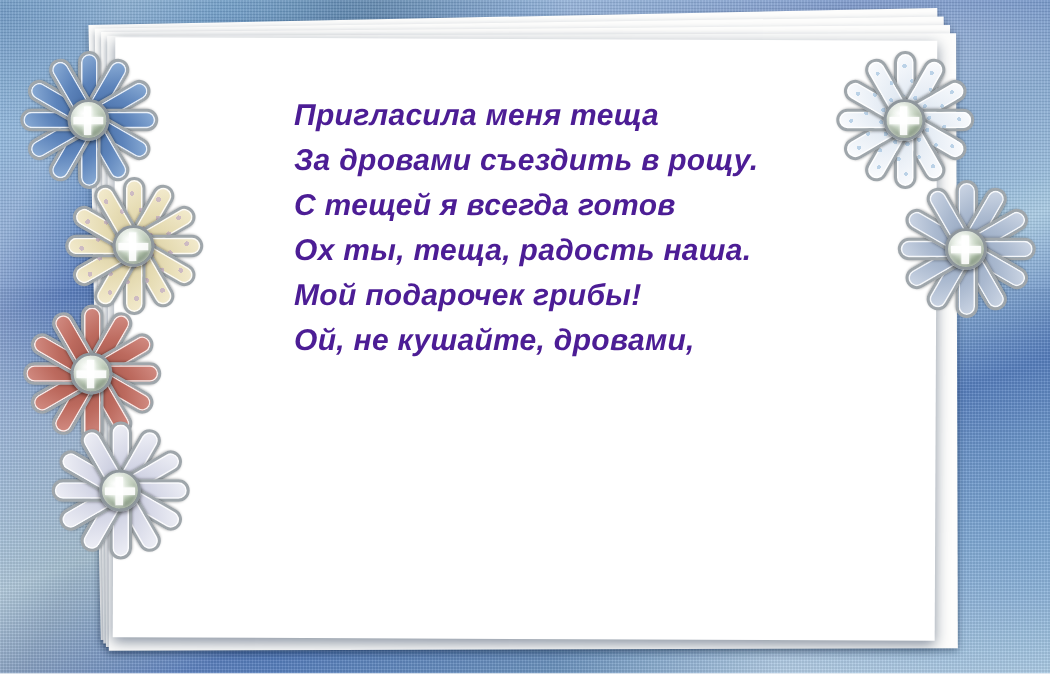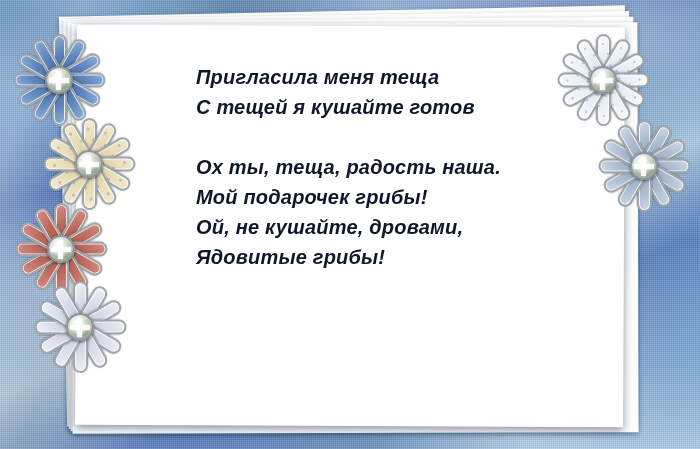--- a/index.html
+++ b/index.html
@@ -76,30 +76,30 @@
     box-shadow: 0 3px 9px rgba(15,35,65,0.50);
   }
 
   
   .poem {
     position: absolute;
     left: 196px;
     top: 62px;
     width: 380px;
     z-index: 6;
-    color: #0f172a;
+    color: #4c1d95;
     font-size: 20px;
     font-weight: bold;
     font-style: italic;
     line-height: 30px;
     letter-spacing: 0.2px;
     white-space: nowrap;
   }
   .stanza { margin: 0; }
-  .stanza + .stanza { margin-top: 30px; }
+  .stanza + .stanza { }
   .line { display: block; }
 
   
   .flower {
     position: absolute;
     z-index: 9;
   }
   .petal {
     position: absolute;
     left: 50%;
@@ -190,27 +190,27 @@
 
   <div class="sheet s1"></div>
   <div class="sheet s2"></div>
   <div class="sheet s3"></div>
   <div class="sheet s4"></div>
   <div class="sheet top"></div>
 
   <div class="poem">
     <p class="stanza">
       <span class="line">Пригласила меня теща</span>
-      <span class="line">С тещей я кушайте готов</span>
+      <span class="line">За дровами съездить в рощу.</span>
+      <span class="line">С тещей я всегда готов</span>
     </p>
     <p class="stanza">
       <span class="line">Ох ты, теща, радость наша.</span>
       <span class="line">Мой подарочек грибы!</span>
       <span class="line">Ой, не кушайте, дровами,</span>
-      <span class="line">Ядовитые грибы!</span>
     </p>
   </div>
 
   <div class="flower f-blue  fl-1">
       <div class="petal" style="transform: rotate(0deg);"></div>
       <div class="petal" style="transform: rotate(30deg);"></div>
       <div class="petal" style="transform: rotate(60deg);"></div>
       <div class="petal" style="transform: rotate(90deg);"></div>
       <div class="petal" style="transform: rotate(120deg);"></div>
       <div class="petal" style="transform: rotate(150deg);"></div>

